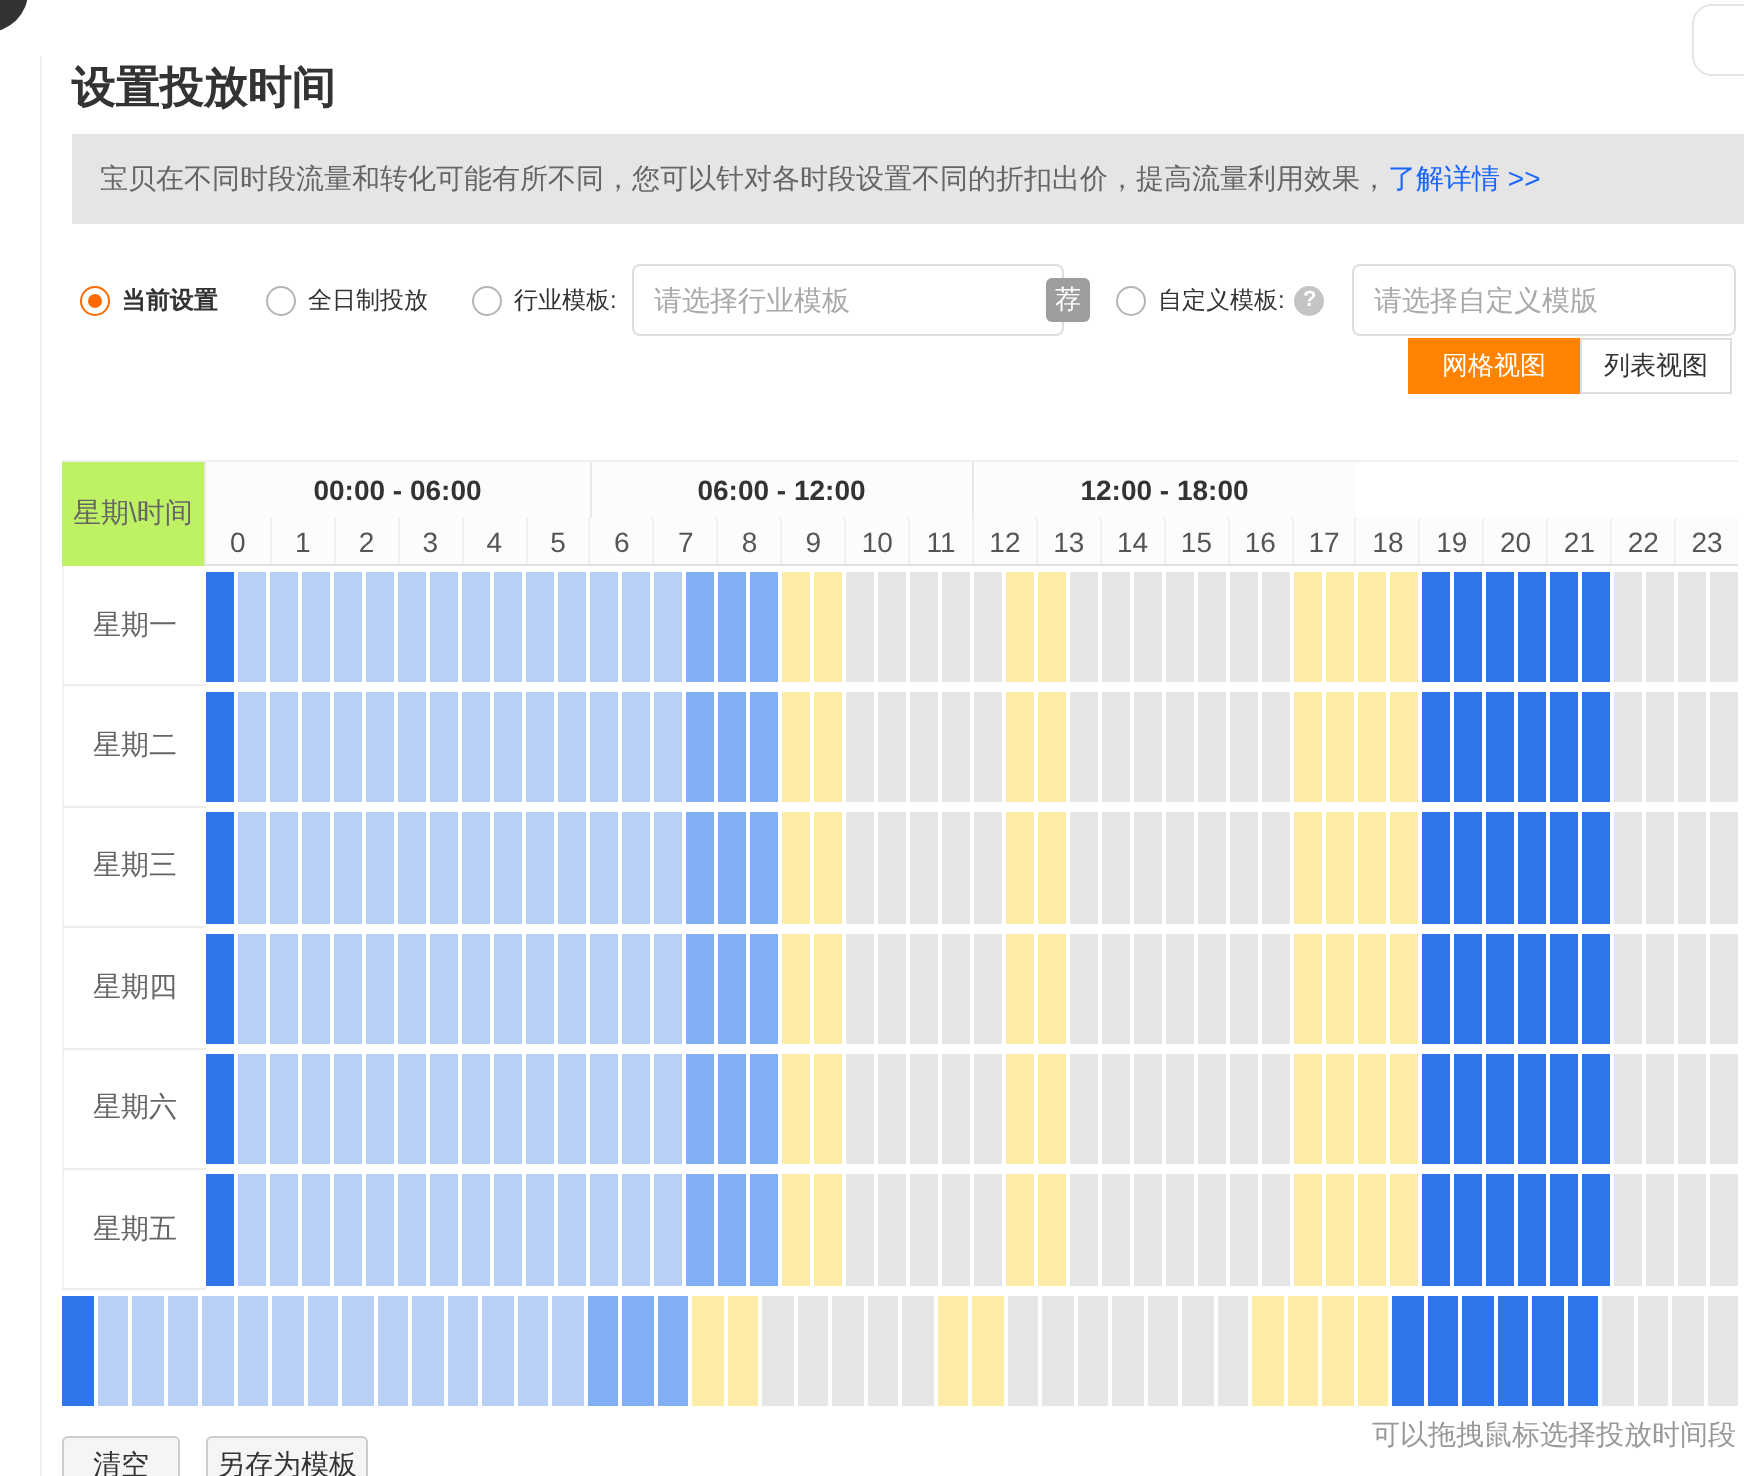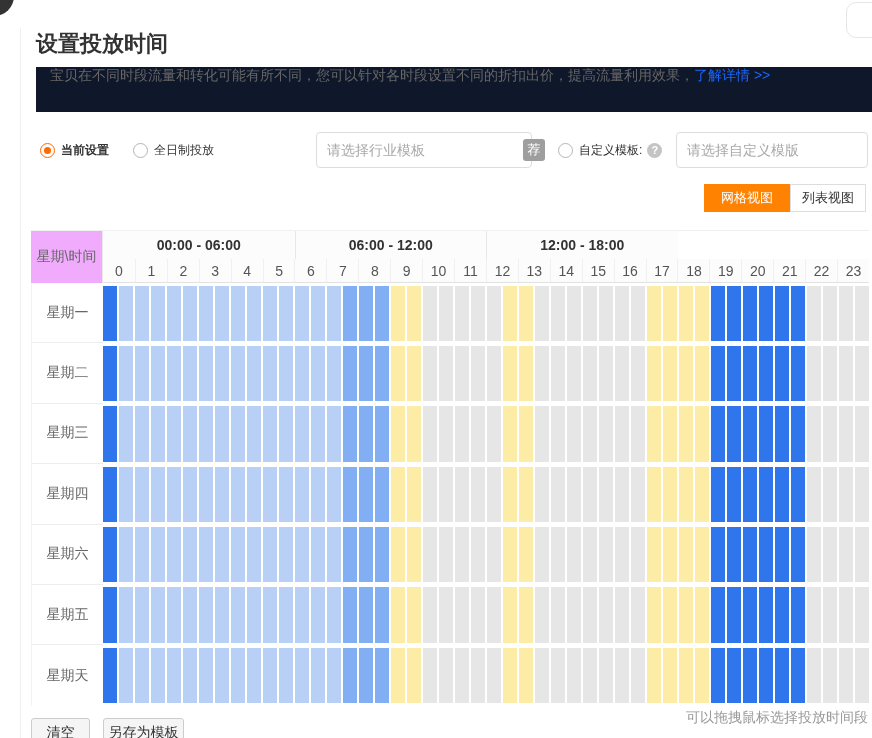--- a/index.html
+++ b/index.html
@@ -8,52 +8,52 @@
     background:#fff;font-family:"Liberation Sans","DejaVu Sans",sans-serif;
     color:#333;
   }
   
   .corner-logo{position:absolute;left:-26px;top:-24px;width:40px;height:40px;border-radius:50%;background:#333;}
   .tr-box{position:absolute;right:-38px;top:2px;width:62px;height:34px;border:1px solid #e3e7ea;border-radius:10px;}
   .left-line{position:absolute;left:20px;top:28px;bottom:0;width:1px;background:#f0f0f0;}
 
   .page-title{position:absolute;left:36px;top:14px;font-size:22px;font-weight:600;color:#333;}
 
-  .notice{position:absolute;left:36px;right:0;top:67px;height:45px;background:#0f172a;
-    display:flex;padding-left:14px;font-size:14px;color:#666;box-sizing:border-box;}
+  .notice{position:absolute;left:36px;right:0;top:67px;height:45px;background:#e5e5e5;
+    display:flex;align-items:center;padding-left:14px;font-size:14px;color:#666;box-sizing:border-box;}
   .notice .link{color:#1a66ff;cursor:pointer;}
 
   .options{position:absolute;left:0;top:132px;height:36px;width:872px;}
   .radio-group{position:absolute;display:flex;align-items:center;height:36px;cursor:pointer;}
   .radio-outer{width:15px;height:15px;border-radius:50%;border:1px solid #b5b5b5;background:#fff;
     display:inline-flex;align-items:center;justify-content:center;margin-right:6px;box-sizing:border-box;flex:none;}
   .radio-group.selected .radio-outer{border-color:#ff6a00;}
   .radio-dot{width:7px;height:7px;border-radius:50%;background:transparent;}
   .radio-group.selected .radio-dot{background:#ff6a00;}
   .radio-label{font-size:12px;color:#333;}
   .radio-group.selected .radio-label{font-weight:bold;}
   .tpl-input{position:absolute;top:0;height:36px;border:1px solid #ddd;border-radius:4px;
     font-size:14px;color:#333;padding:0 10px;box-sizing:border-box;outline:none;
     font-family:"Liberation Sans","DejaVu Sans",sans-serif;}
   .tpl-input::placeholder{color:#a9a9a9;}
   .badge-rec{position:absolute;left:523px;top:7px;width:22px;height:22px;border-radius:3px;background:#9e9e9e;
     color:#fff;font-size:13px;display:flex;align-items:center;justify-content:center;}
   .help-icon{width:15px;height:15px;border-radius:50%;background:#c4c4c4;color:#fff;font-size:11px;font-weight:bold;
     display:inline-flex;align-items:center;justify-content:center;margin-left:5px;}
 
-  .view-toggle{position:absolute;top:184px;right:6px;display:flex;height:28px;}
+  .view-toggle{position:absolute;top:169px;right:6px;display:flex;height:28px;}
   .vt-btn{display:flex;align-items:center;justify-content:center;font-size:13px;cursor:pointer;box-sizing:border-box;}
   .vt-grid{background:#ff8300;color:#fff;padding:0 17px;}
   .vt-list{background:#fff;color:#333;border:1px solid #ddd;padding:0 11px;}
 
   
   .grid-table{position:absolute;left:31px;top:230px;width:838px;}
   .grid-header{display:flex;border-top:1px solid #f0f0f0;}
   .corner-cell{width:72px;height:52px;display:flex;align-items:center;justify-content:center;
-    font-size:14px;color:#666;background:#f0abfc;border-right:1px solid #e8e8e8;box-sizing:border-box;flex:none;}
+    font-size:14px;color:#666;background:#bef264;border-right:1px solid #e8e8e8;box-sizing:border-box;flex:none;}
   .header-right{flex:1;min-width:0;}
   .group-row{display:grid;grid-template-columns:repeat(4,1fr);height:28px;}
   .group-cell{display:flex;align-items:center;justify-content:center;font-size:14px;font-weight:bold;color:#333;
     background:#fcfcfc;border-left:1px solid #e8e8e8;box-sizing:border-box;}
   .group-cell:first-child{border-left:none;}
   .hours-row{display:grid;grid-template-columns:repeat(24,1fr);height:24px;border-bottom:1px solid #e2e2e2;box-sizing:border-box;}
   .hour-cell{display:flex;align-items:center;justify-content:center;font-size:14px;color:#555;
     background:#fcfcfc;border-left:1px solid #f0f0f0;box-sizing:border-box;}
   .hour-cell:first-child{border-left:none;}
 
@@ -92,20 +92,26 @@
     <span class="radio-outer">
         <span class="radio-dot"></span>
       </span>
     <span class="radio-label">当前设置</span>
   </div>
   <div class="radio-group" style="left:133px">
     <span class="radio-outer">
         <span class="radio-dot"></span>
       </span>
     <span class="radio-label">全日制投放</span>
+  </div>
+  <div class="radio-group" style="left:236px">
+    <span class="radio-outer">
+        <span class="radio-dot"></span>
+      </span>
+    <span class="radio-label">行业模板:</span>
   </div>
   <input class="tpl-input" style="left: 316px; width: 216px;" placeholder="请选择行业模板">
   <div class="badge-rec">荐</div>
   <div class="radio-group" style="left:558px">
     <span class="radio-outer">
         <span class="radio-dot"></span>
       </span>
     <span class="radio-label">自定义模板:</span>
     <span class="help-icon">?</span>
   </div>
@@ -467,21 +473,20 @@
           <div class="slot" style="background: rgb(47, 118, 236);"></div>
           <div class="slot" style="background: rgb(47, 118, 236);"></div>
           <div class="slot" style="background: rgb(47, 118, 236);"></div>
           <div class="slot" style="background: rgb(230, 230, 230);"></div>
           <div class="slot" style="background: rgb(230, 230, 230);"></div>
           <div class="slot" style="background: rgb(230, 230, 230);"></div>
           <div class="slot" style="background: rgb(230, 230, 230);"></div>
         </div>
       </div>
       <div class="day-row">
-        <div class="day-label">星期天</div>
         <div class="slots">
           <div class="slot" style="background: rgb(47, 118, 236);"></div>
           <div class="slot" style="background: rgb(185, 208, 246);"></div>
           <div class="slot" style="background: rgb(185, 208, 246);"></div>
           <div class="slot" style="background: rgb(185, 208, 246);"></div>
           <div class="slot" style="background: rgb(185, 208, 246);"></div>
           <div class="slot" style="background: rgb(185, 208, 246);"></div>
           <div class="slot" style="background: rgb(185, 208, 246);"></div>
           <div class="slot" style="background: rgb(185, 208, 246);"></div>
           <div class="slot" style="background: rgb(185, 208, 246);"></div>

